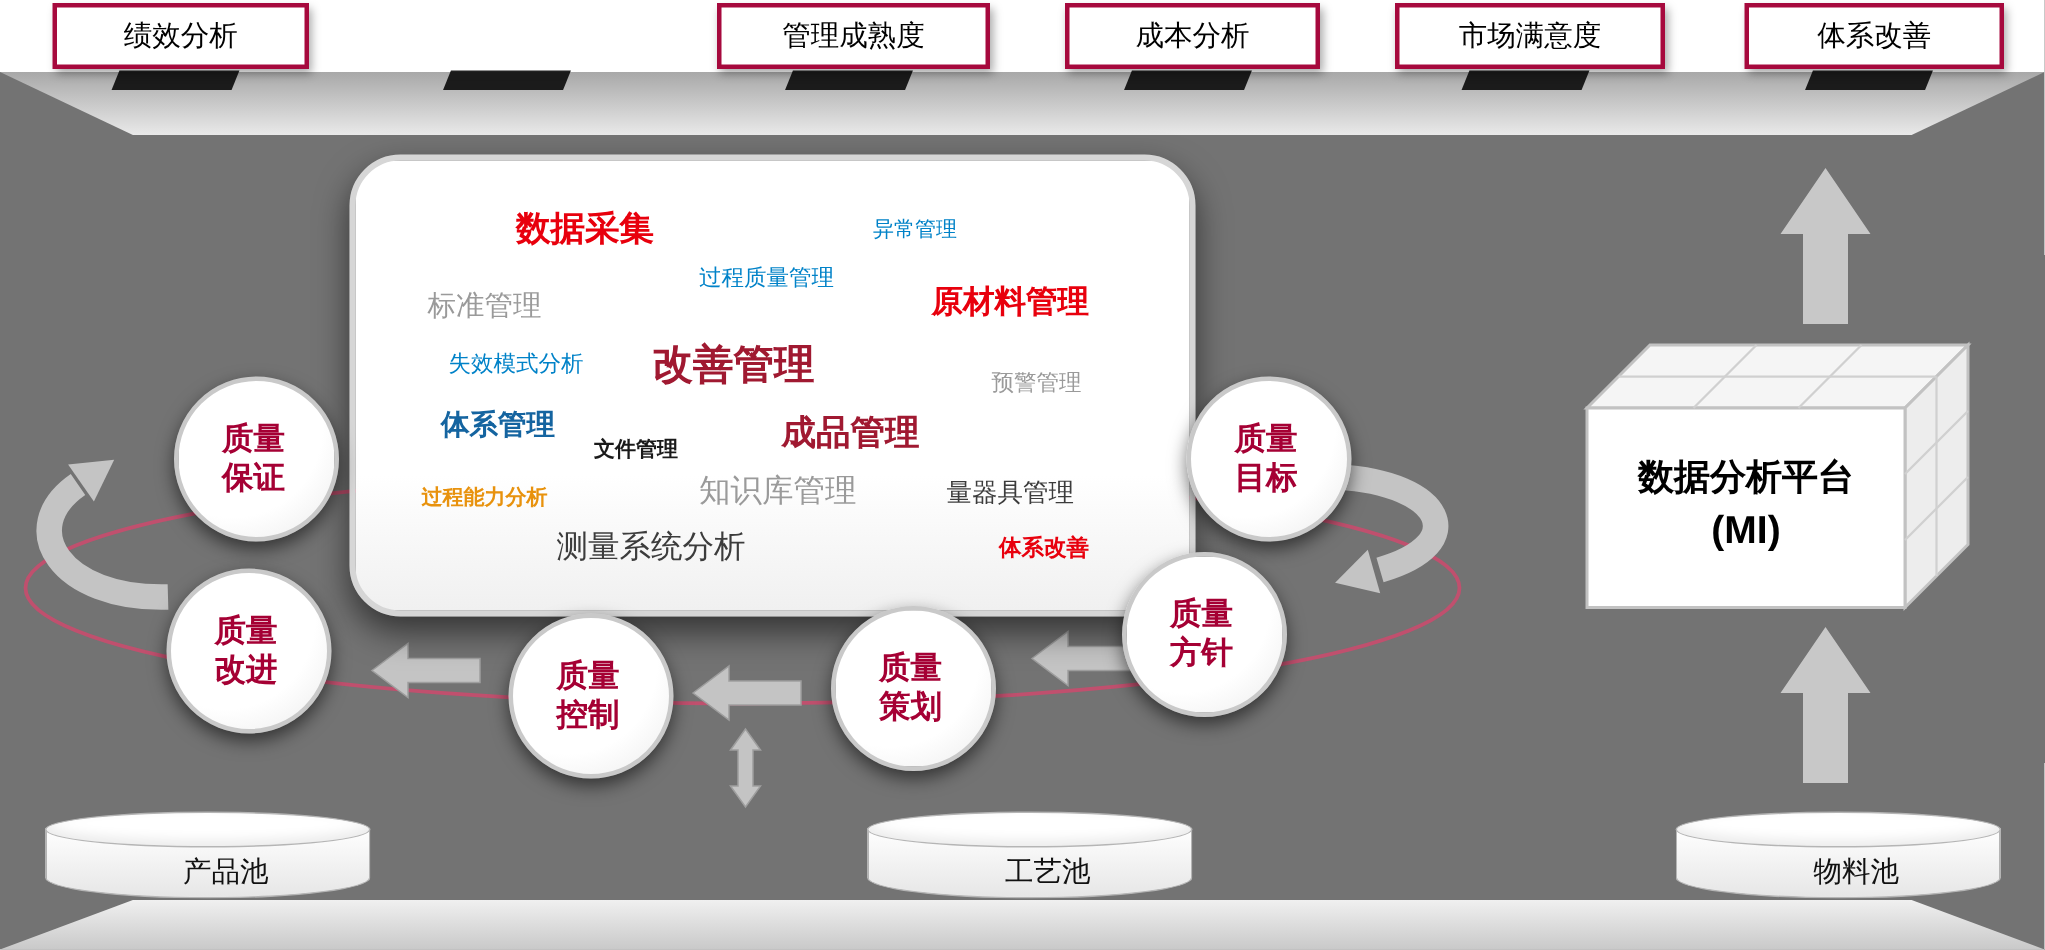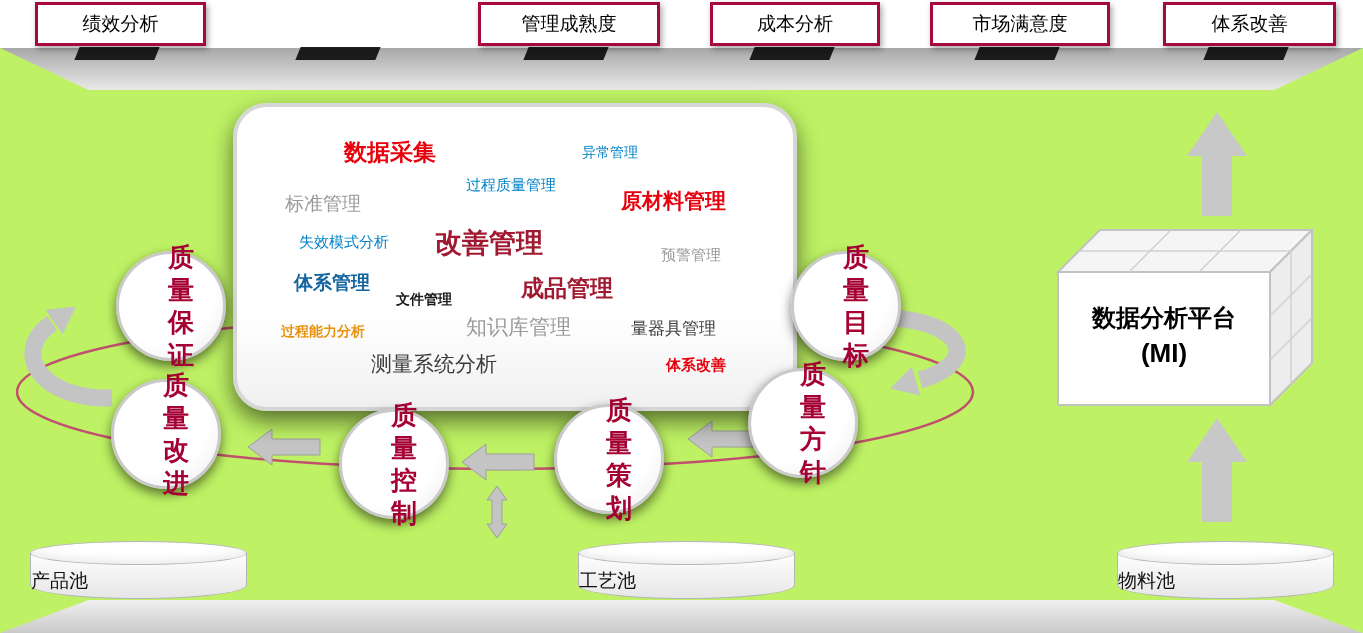--- a/index.html
+++ b/index.html
@@ -1,16 +1,16 @@
 <!DOCTYPE html>
 <html><head>
 <meta charset="utf-8">
 <style>
   html,body{margin:0;padding:0;background:#ffffff;font-family:"Liberation Sans","DejaVu Sans",sans-serif;}
-  .canvas{position:relative;width:1363px;height:633px;background:#bef264;overflow:hidden;}
+  .canvas{position:relative;width:1363px;height:633px;background:#737373;overflow:hidden;}
 
   .top-strip{position:absolute;top:0;left:0;width:100%;height:48px;background:#fff;z-index:1;}
   .top-band{position:absolute;top:48px;left:0;width:100%;height:42px;
     background:linear-gradient(180deg,#a8a8a8,#e9e9e9);
     clip-path:polygon(0 0,100% 0,93.5% 100%,6.5% 100%);z-index:1;}
   .bottom-band{position:absolute;bottom:0;left:0;width:100%;height:33px;
     background:linear-gradient(180deg,#f0f0f0,#c9c9c9);
     clip-path:polygon(6.5% 0,93.5% 0,100% 100%,0 100%);z-index:1;}
 
   .metric-box{position:absolute;top:2px;height:38px;background:#fff;border:3px solid #a6093d;
@@ -32,36 +32,36 @@
   .wc-gray{color:#9a9a9a;}
   .wc-darkred{color:#a01931;font-weight:bold;}
   .wc-orange{color:#e8920d;font-weight:bold;}
   .wc-black{color:#1a1a1a;font-weight:bold;}
   .wc-dark{color:#3c3c3c;text-align:right;}
 
   .q-circle{position:absolute;width:104px;height:104px;border-radius:50%;
     background:radial-gradient(circle at 35% 30%,#ffffff 60%,#ebebeb);
     border:3px solid #c9c9c9;box-shadow:0 5px 12px rgba(0,0,0,.55);
     display:flex;align-items:center;justify-content:center;z-index:4;}
-  .q-circle span{display:block;width:46px;font-size:26px;font-weight:bold;color:#a50034;
-    text-align:right;line-height:1.25;}
+  .q-circle span{display:block;width:46px;font-size:21px;font-weight:bold;color:#a50034;
+    text-align:left;line-height:1.25;}
 
   .cube-label{position:absolute;left:1058px;top:302px;width:212px;text-align:center;color:#000;z-index:3;}
   .cube-title{font-size:24px;font-weight:bold;}
   .cube-sub{font-size:26px;font-weight:bold;margin-top:4px;}
 
   .pool{position:absolute;top:552px;width:215px;height:46px;
     background:linear-gradient(180deg,#ffffff,#e6e6e6);
     border:1px solid #b5b5b5;border-top:none;
     border-radius:0 0 108px 108px / 0 0 14px 14px;z-index:3;}
   .pool::before{content:"";position:absolute;top:-11px;left:-1px;right:-1px;height:22px;
     border-radius:50%;background:#fff;border:1px solid #b5b5b5;
     box-shadow:inset 0 -4px 8px rgba(0,0,0,.08);}
-  .pool span{position:absolute;left:0;top:16px;width:100%;text-align:left;
-    font-size:19px;color:#111;z-index:2;}
+  .pool span{position:absolute;left:0;top:16px;width:100%;text-align:center;
+    font-size:19px;color:#111;z-index:2;padding-left:12px;}
 </style>
 </head>
 <body>
 
 <div class="canvas">
 
   <div class="top-strip"></div>
   <div class="top-band"></div>
   <div class="bottom-band"></div>
 

